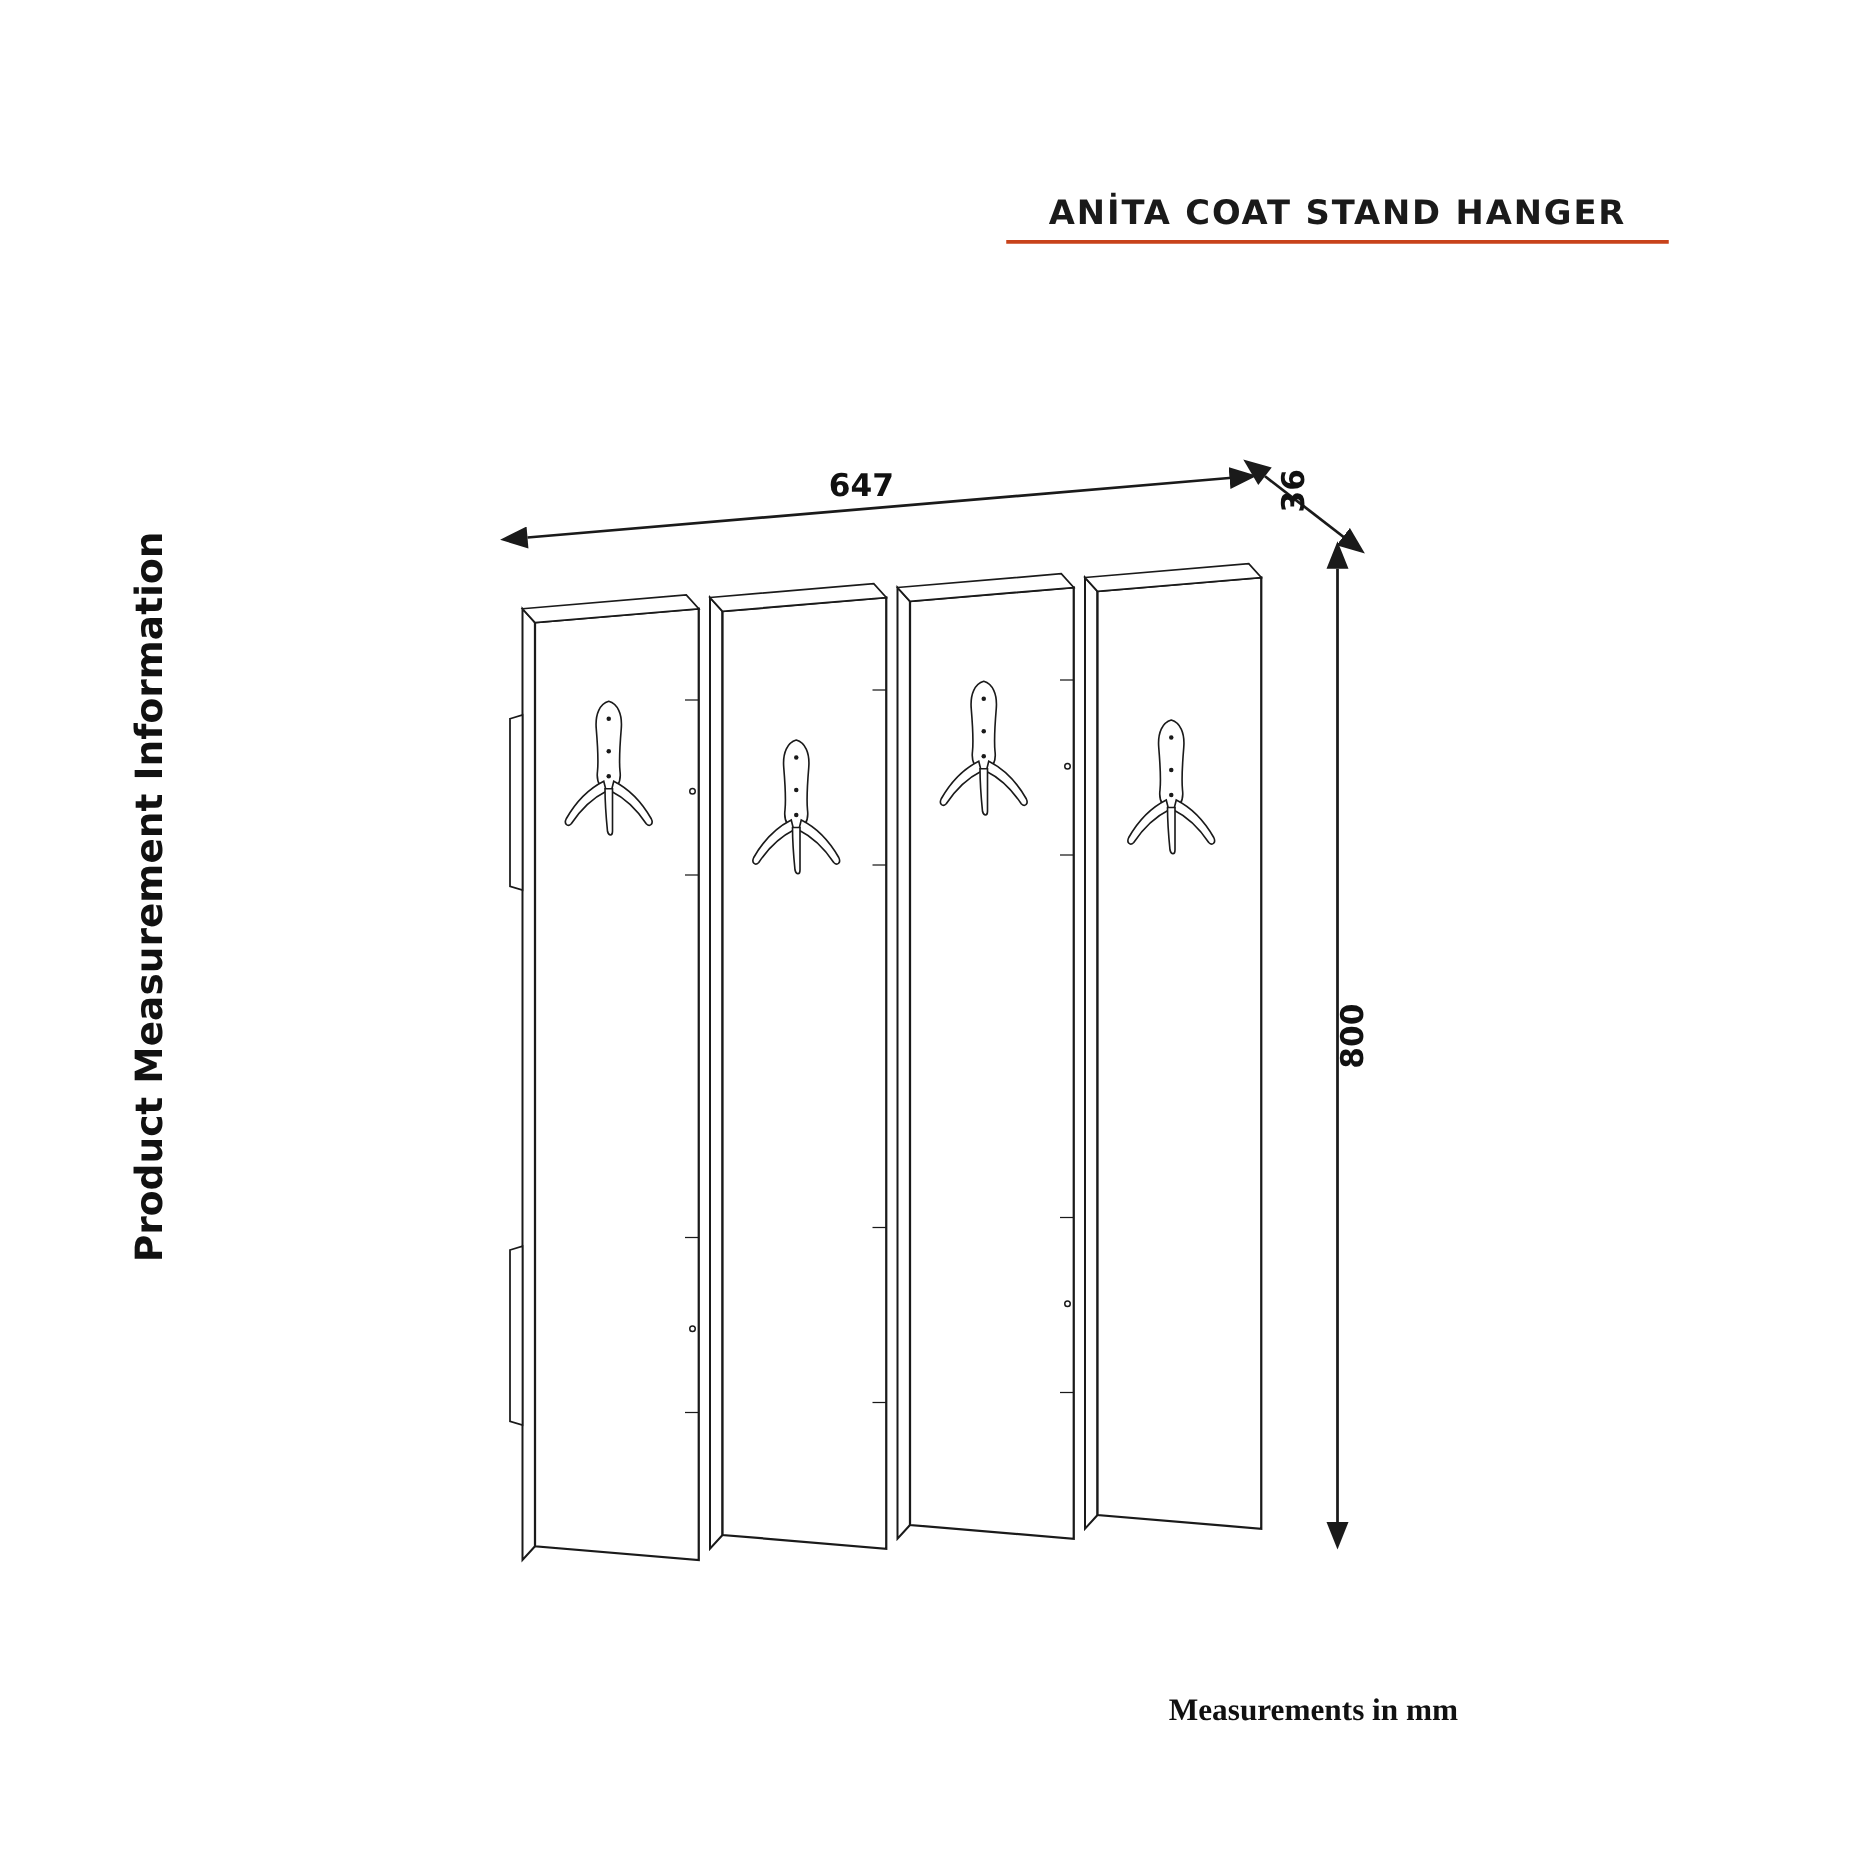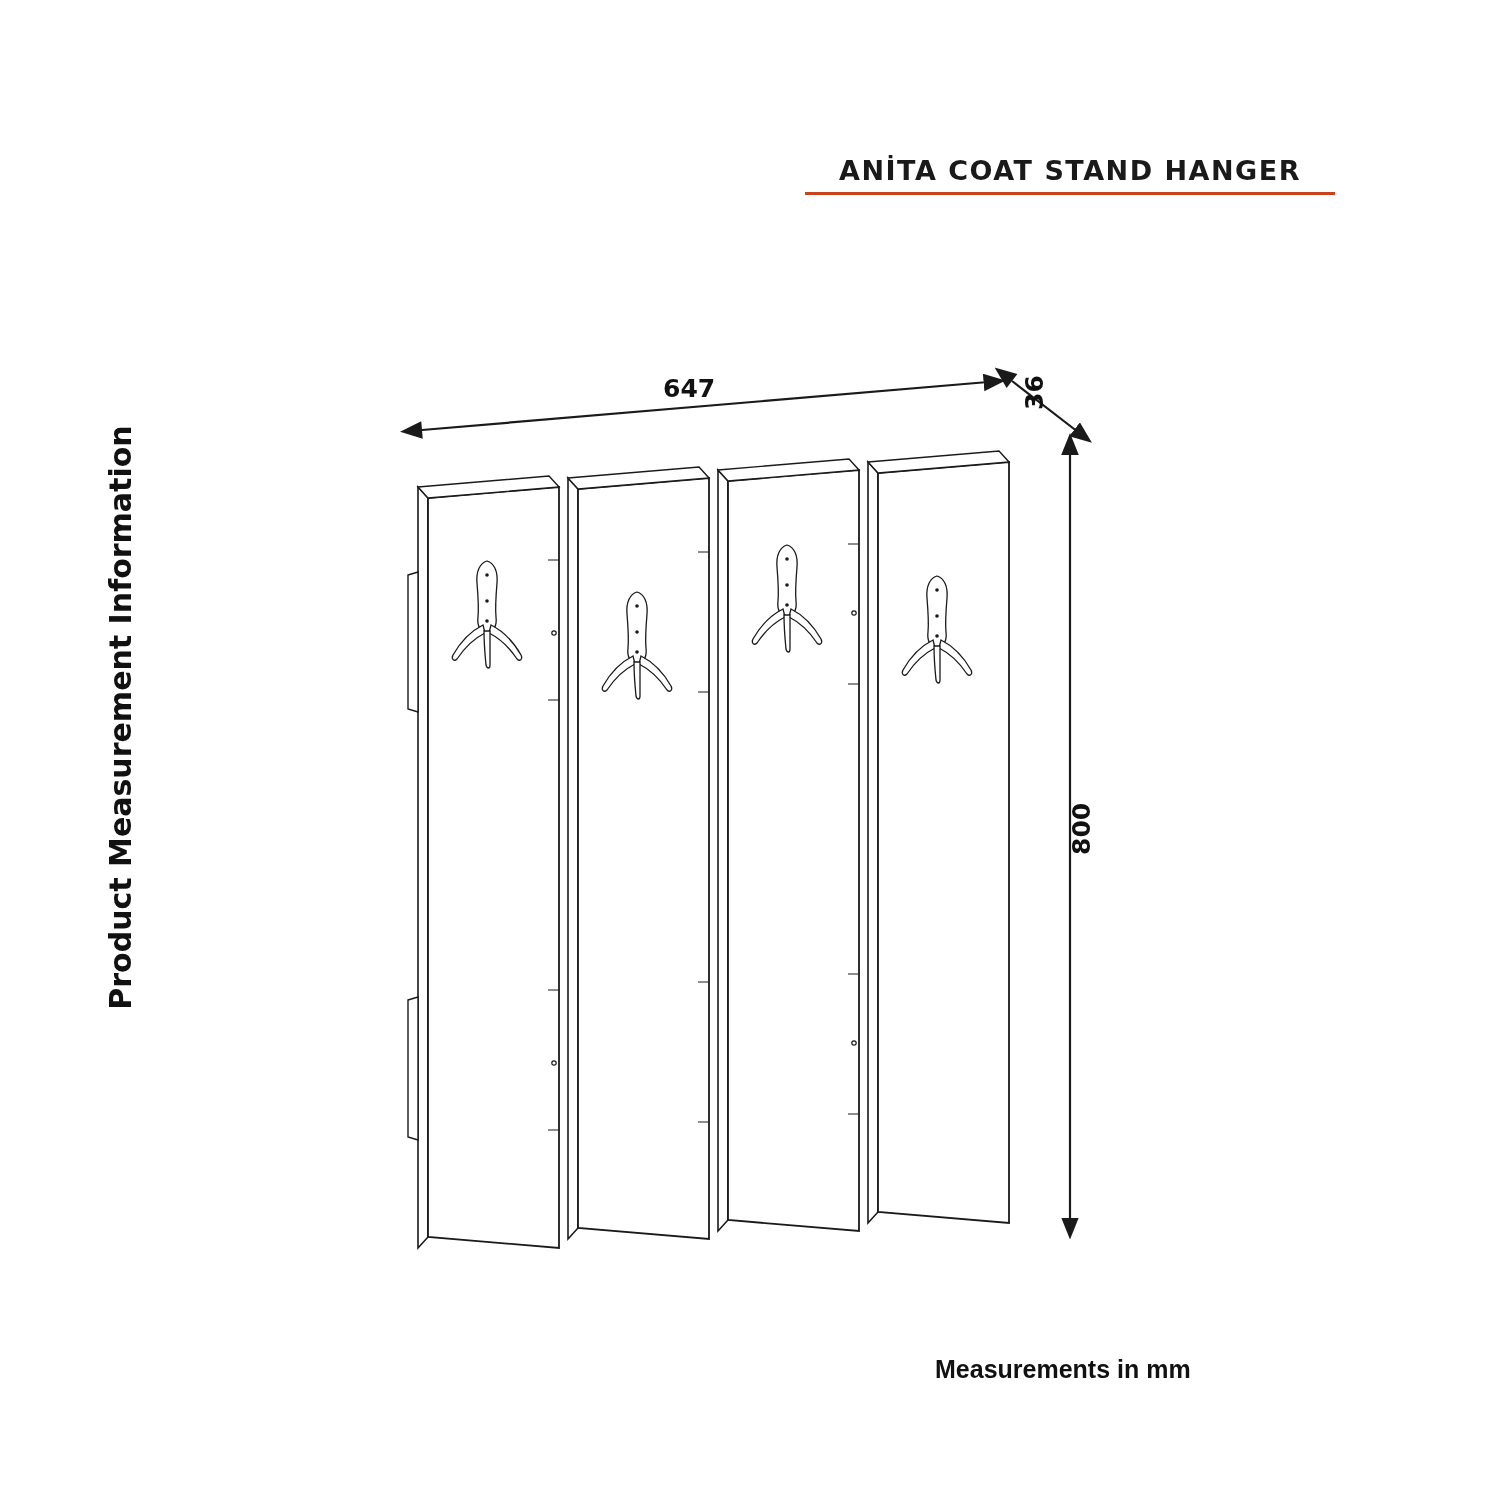--- a/index.html
+++ b/index.html
@@ -53,21 +53,21 @@
     font-size: 30px;
     color: #111111;
     white-space: nowrap;
   }
 
   
   #footer-note {
     position: absolute;
     left: 935px;
     top: 1355px;
-    font-family: Liberation Sans, sans-serif;
+    font-family: Liberation Serif, serif;
     font-weight: bold;
     font-size: 25px;
     color: #111111;
     white-space: nowrap;
   }
 
   
   #drawing {
     position: absolute;
     left: 0;

